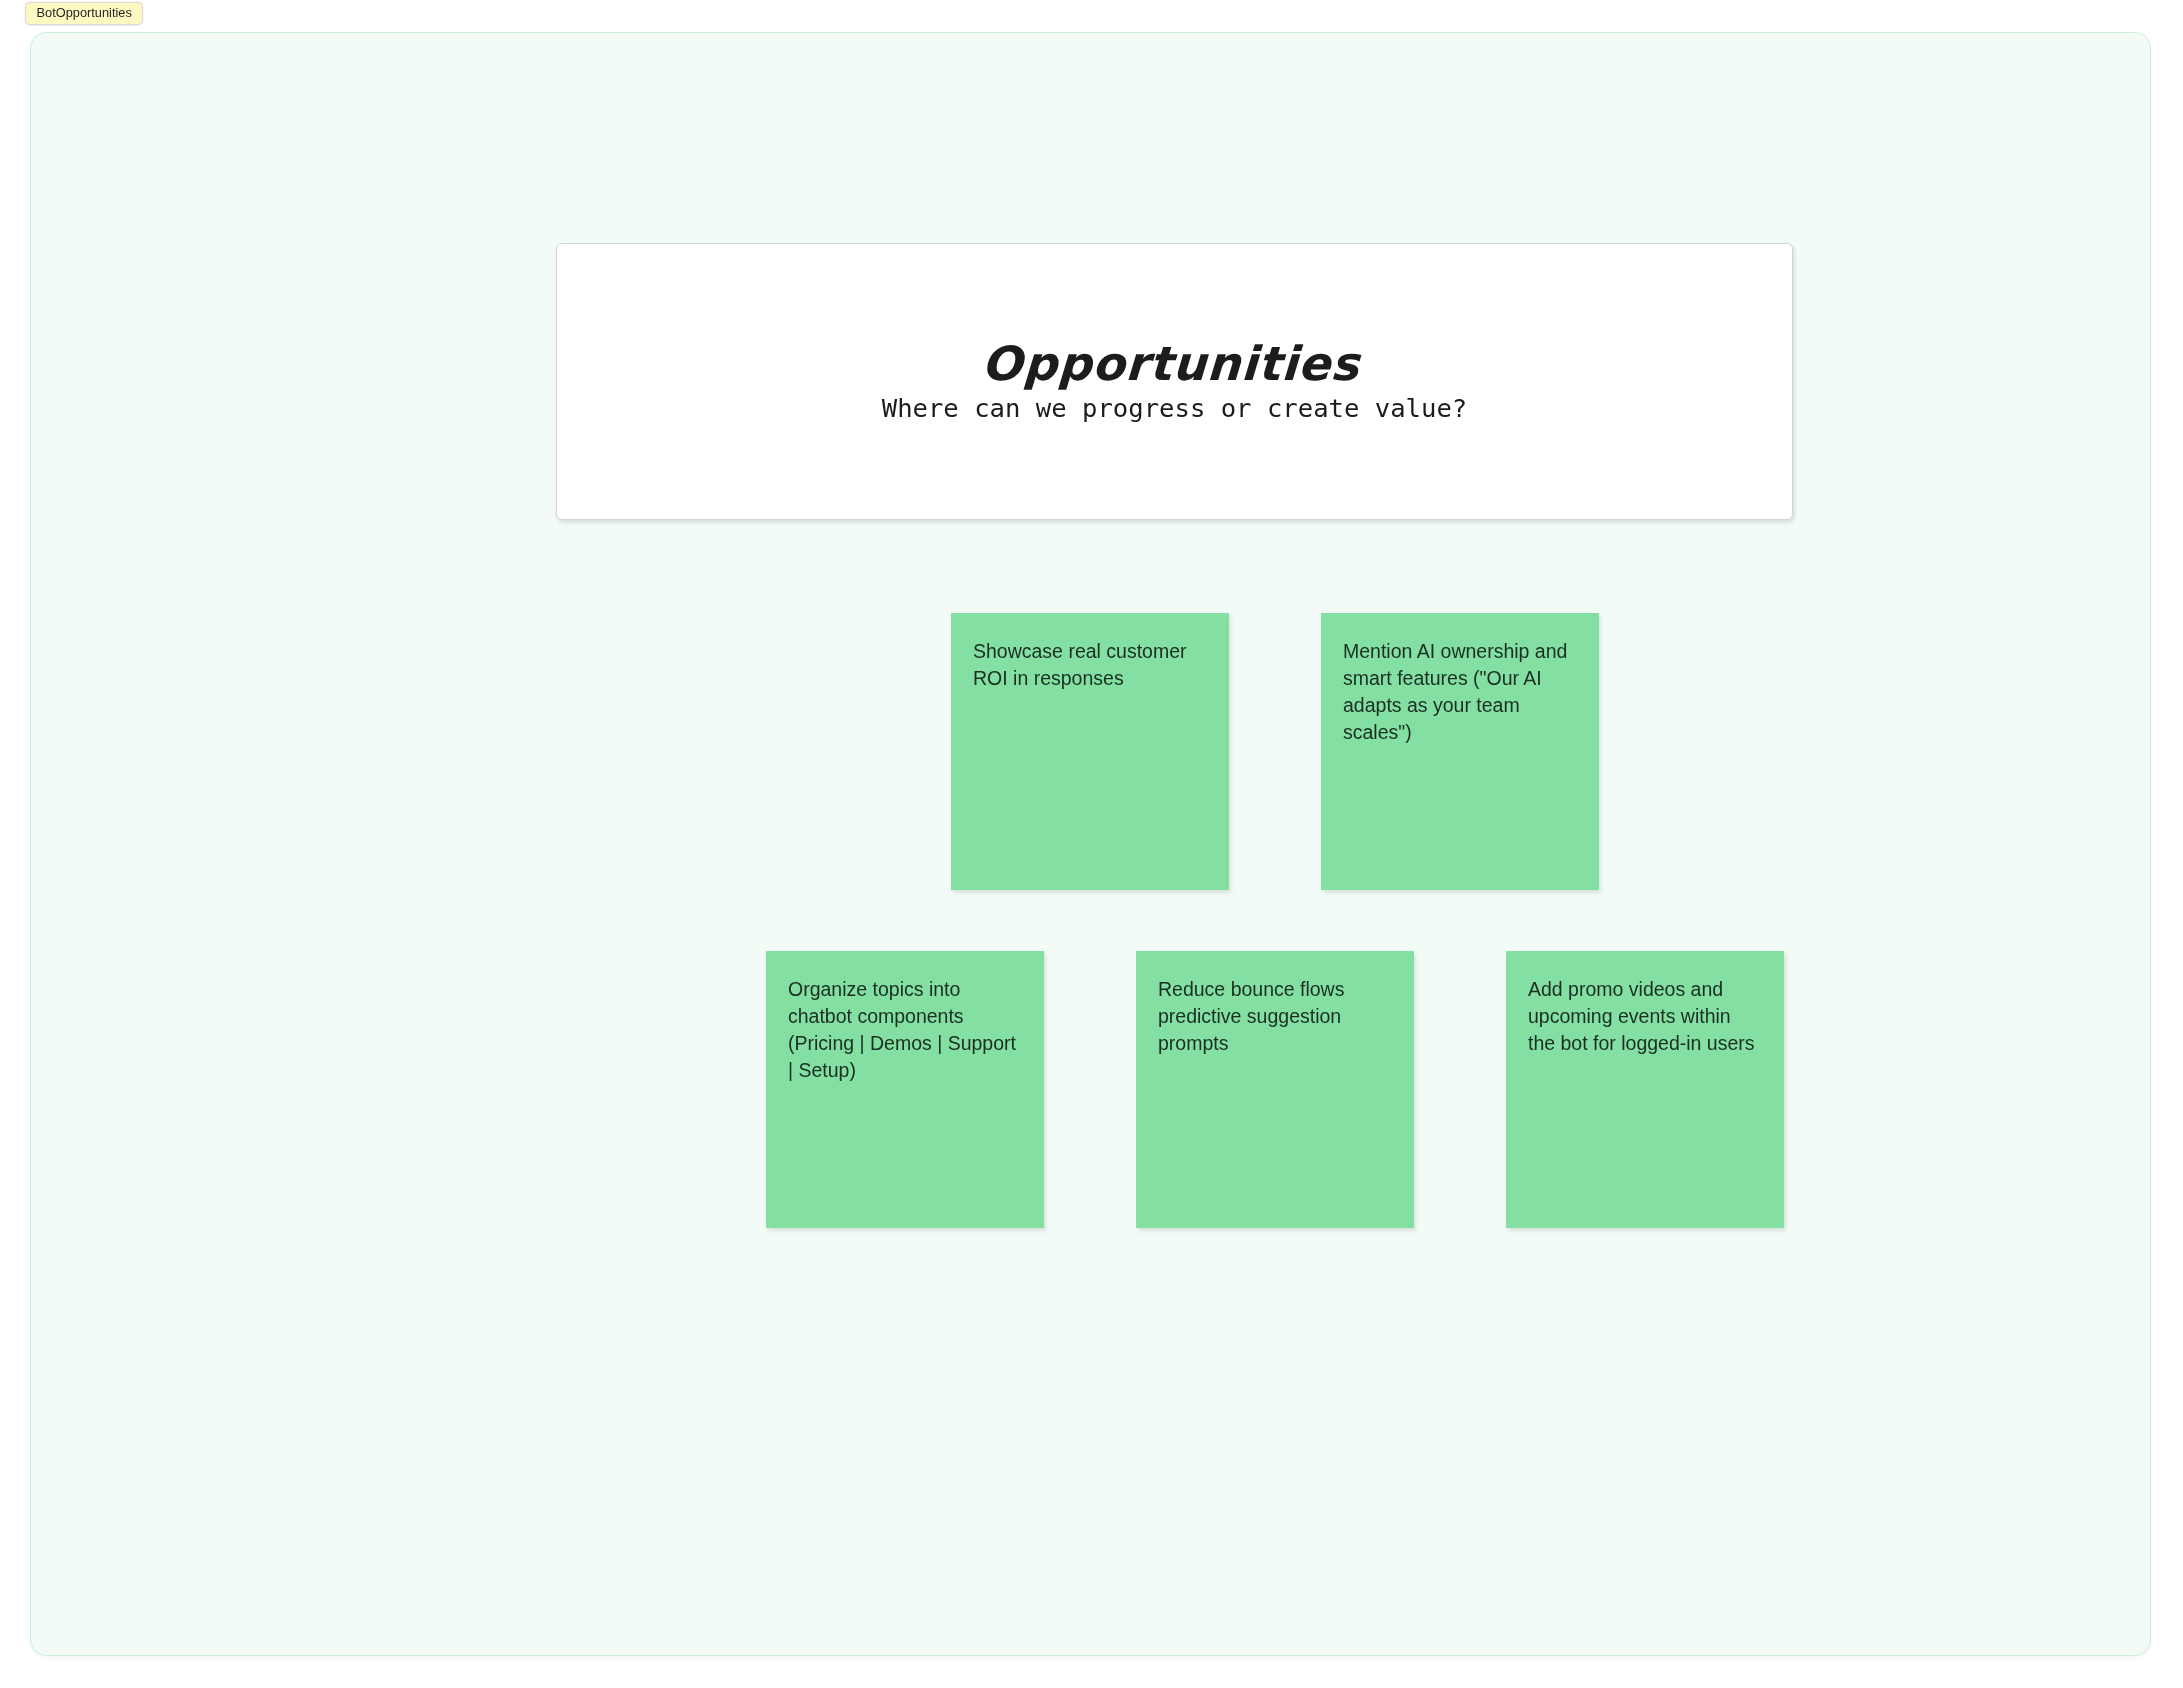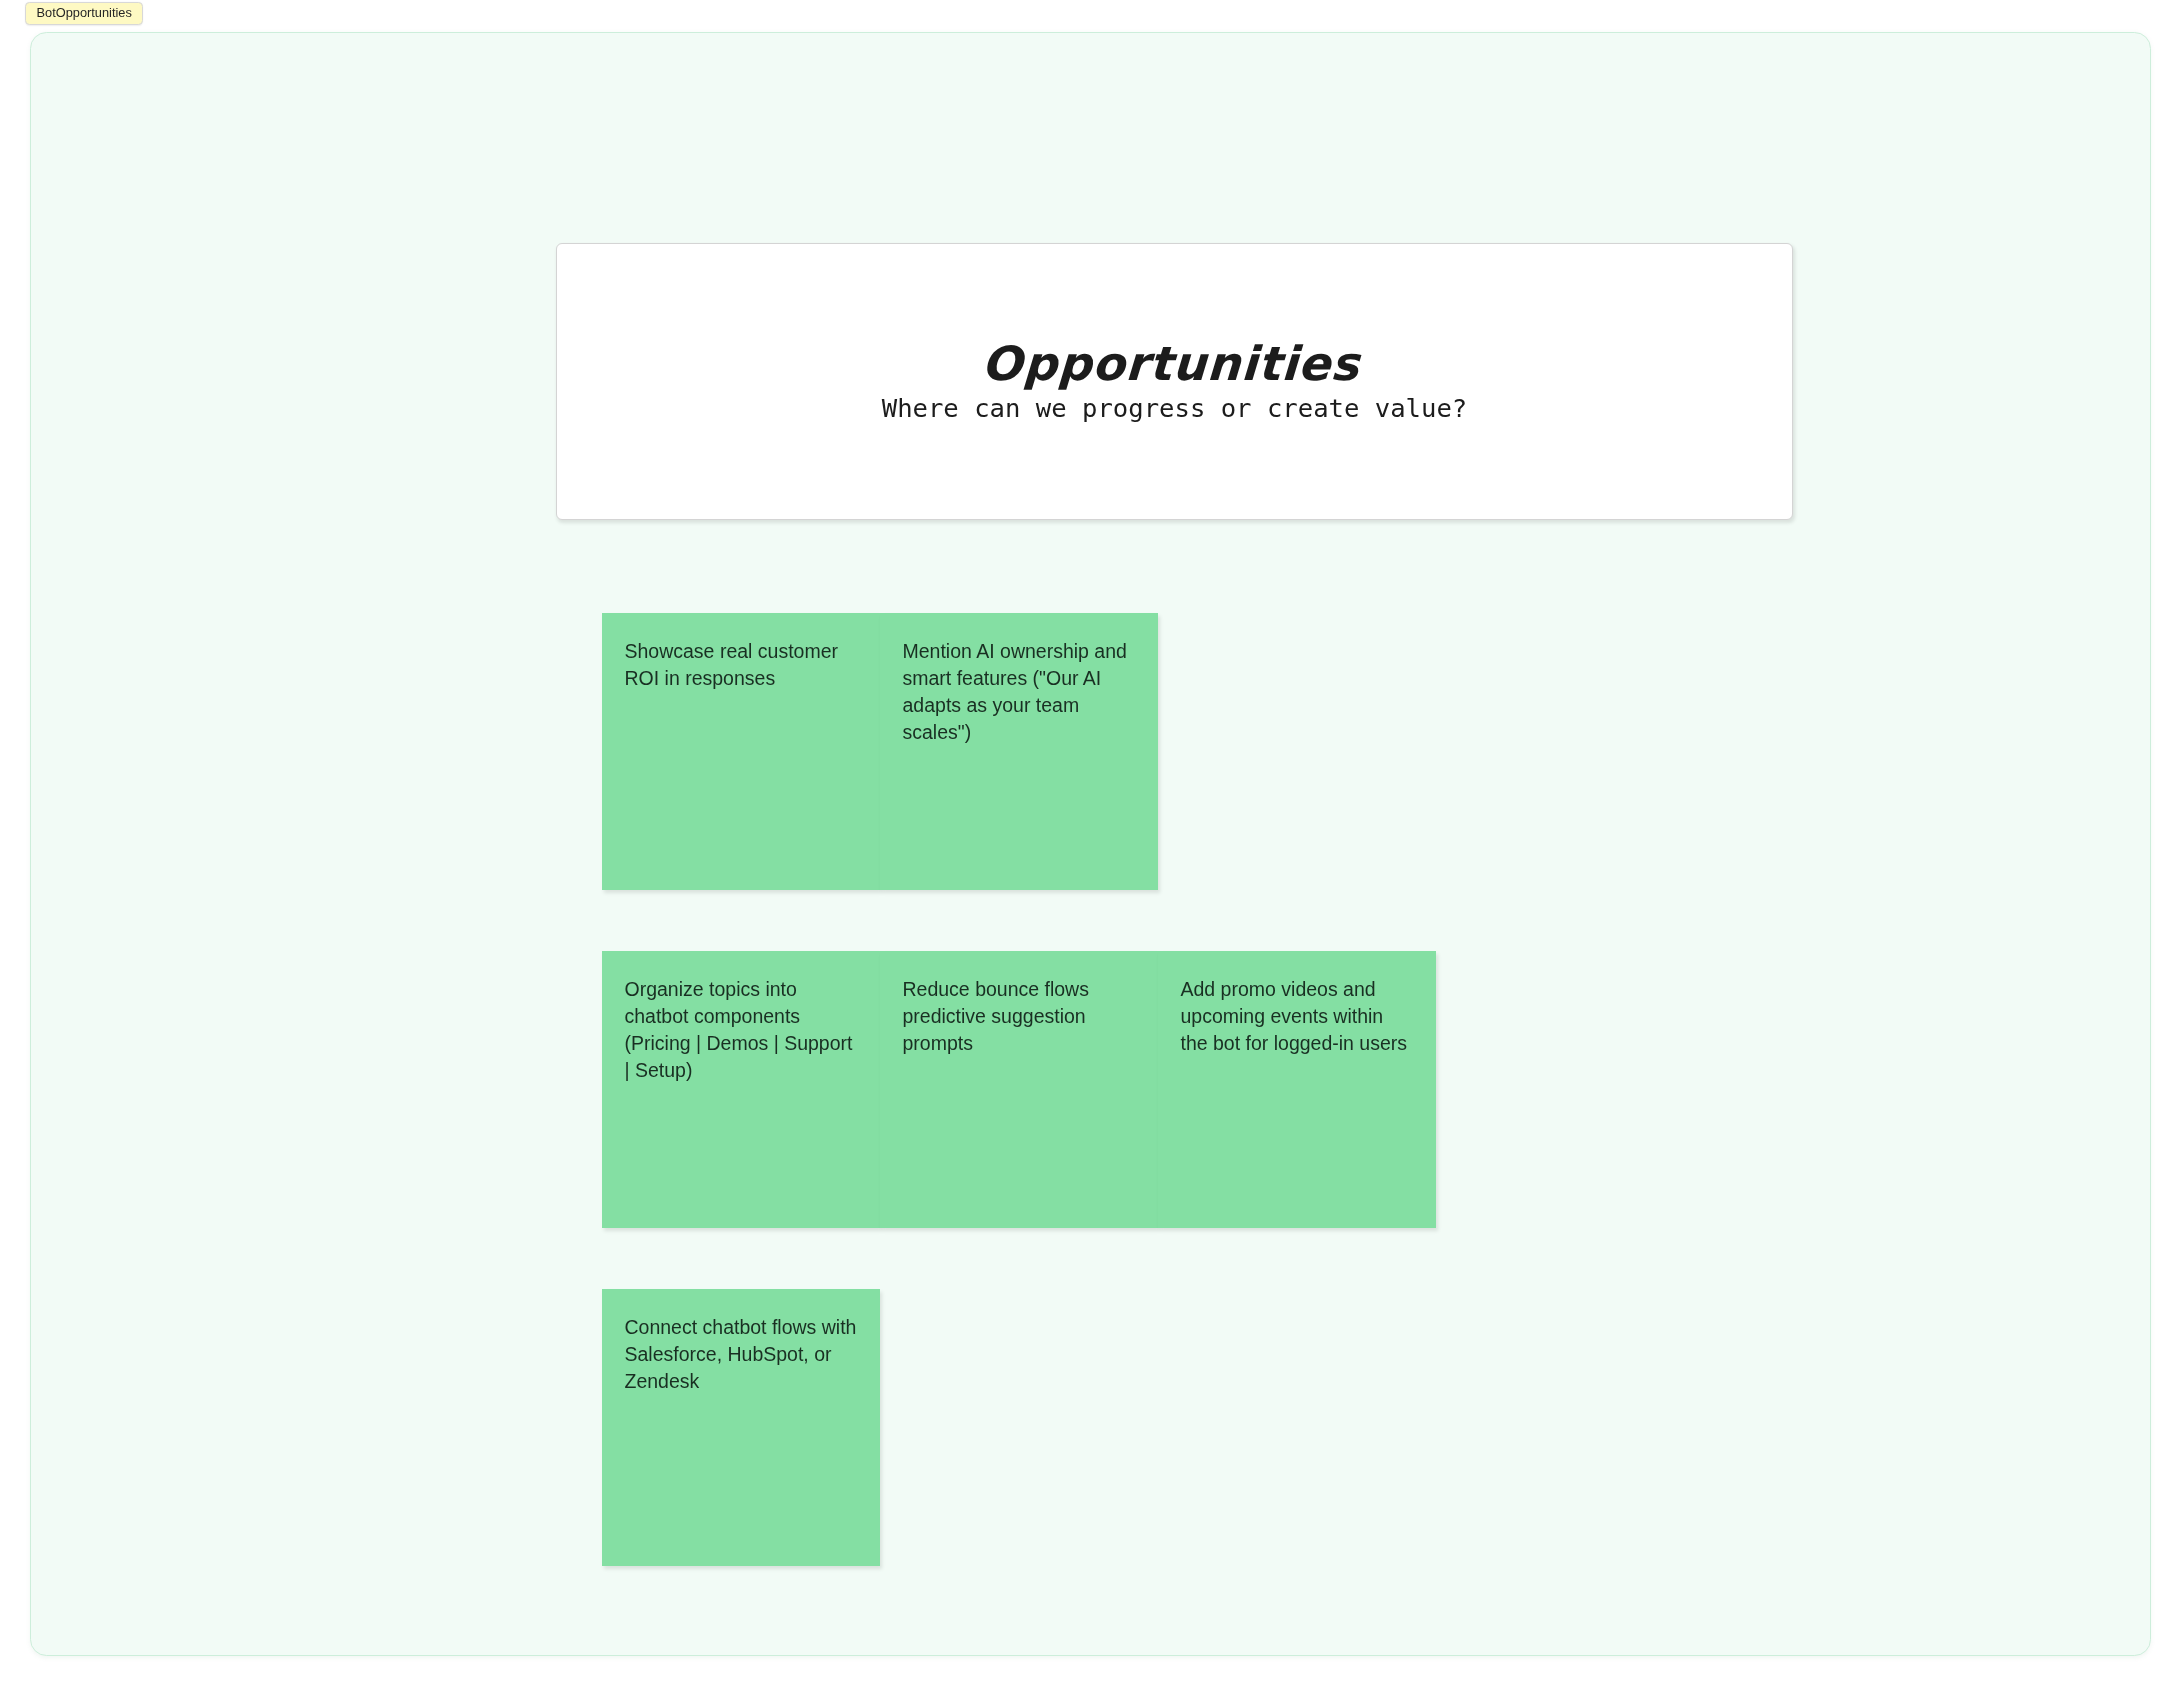--- a/index.html
+++ b/index.html
@@ -90,21 +90,23 @@
 
   
   .grid {
     position: absolute;
     left: 571px;
     top: 580px;
     width: 1345px;
   }
   .grid-row {
     display: flex;
+    gap: 92px;
     margin-bottom: 61px;
+    justify-content: center;
   }
   .note {
     width: 278px;
     height: 277px;
     background: #84dfa3;
     box-shadow: 2.3px 3px 3.8px rgba(0,0,0,0.10);
     padding: 25px 22.5px 15px 22.5px;
     flex: 0 0 278px;
   }
   .note-text {
@@ -150,23 +152,20 @@
       </div>
       <div class="note">
         <div class="note-text">Reduce bounce flows predictive suggestion prompts</div>
       </div>
       <div class="note">
         <div class="note-text">Add promo videos and upcoming events within the bot for logged-in users</div>
       </div>
     </div>
 
     <div class="grid-row">
-      <div class="note">
-        <div class="note-text">Connect chatbot flows with Salesforce, HubSpot, or Zendesk</div>
-      </div>
       <div class="note empty">
         <div class="note-text"></div>
       </div>
       <div class="note empty">
         <div class="note-text"></div>
       </div>
     </div>
 
   </div>
 </div>

